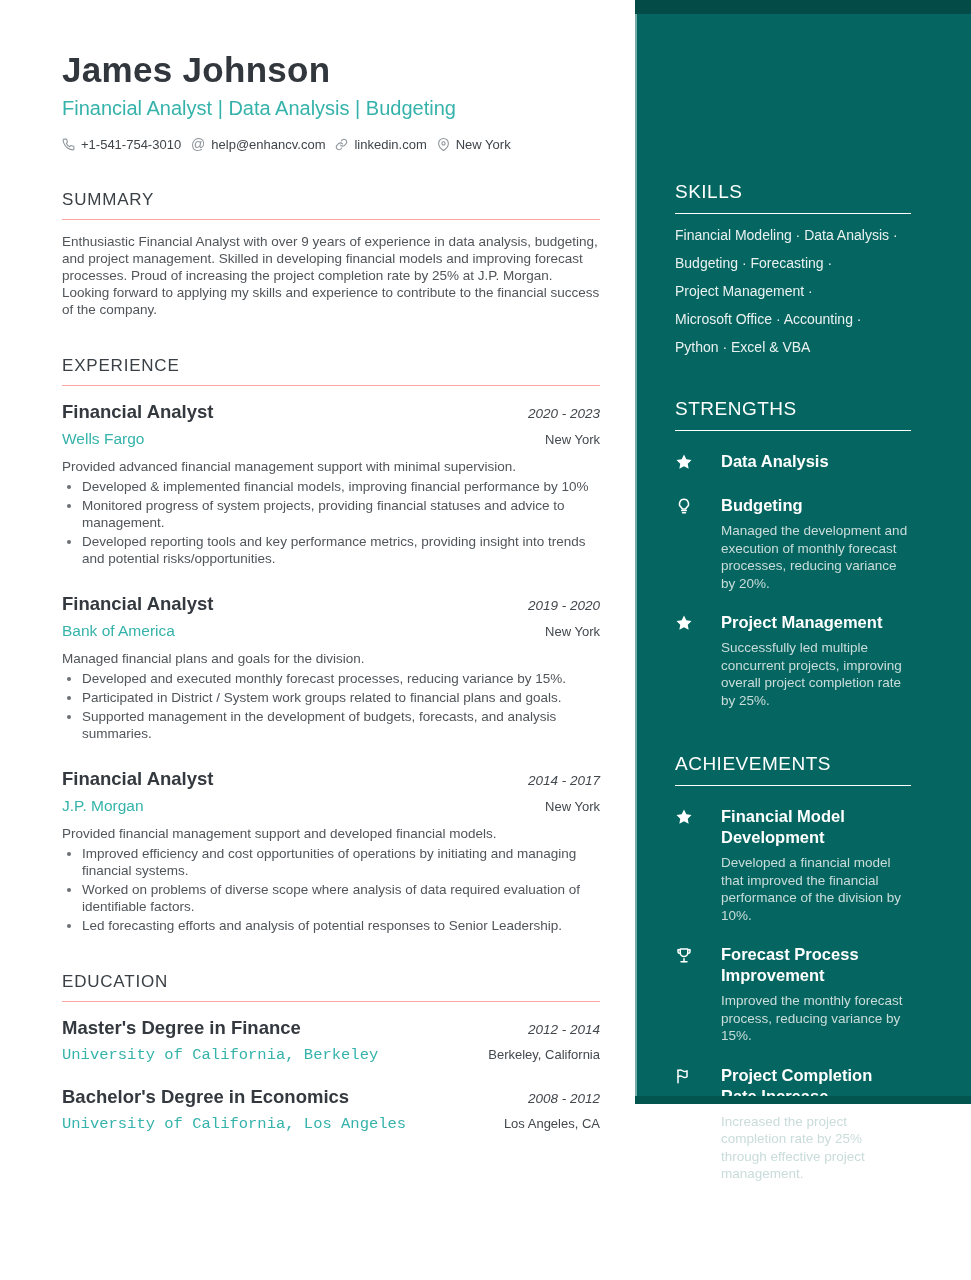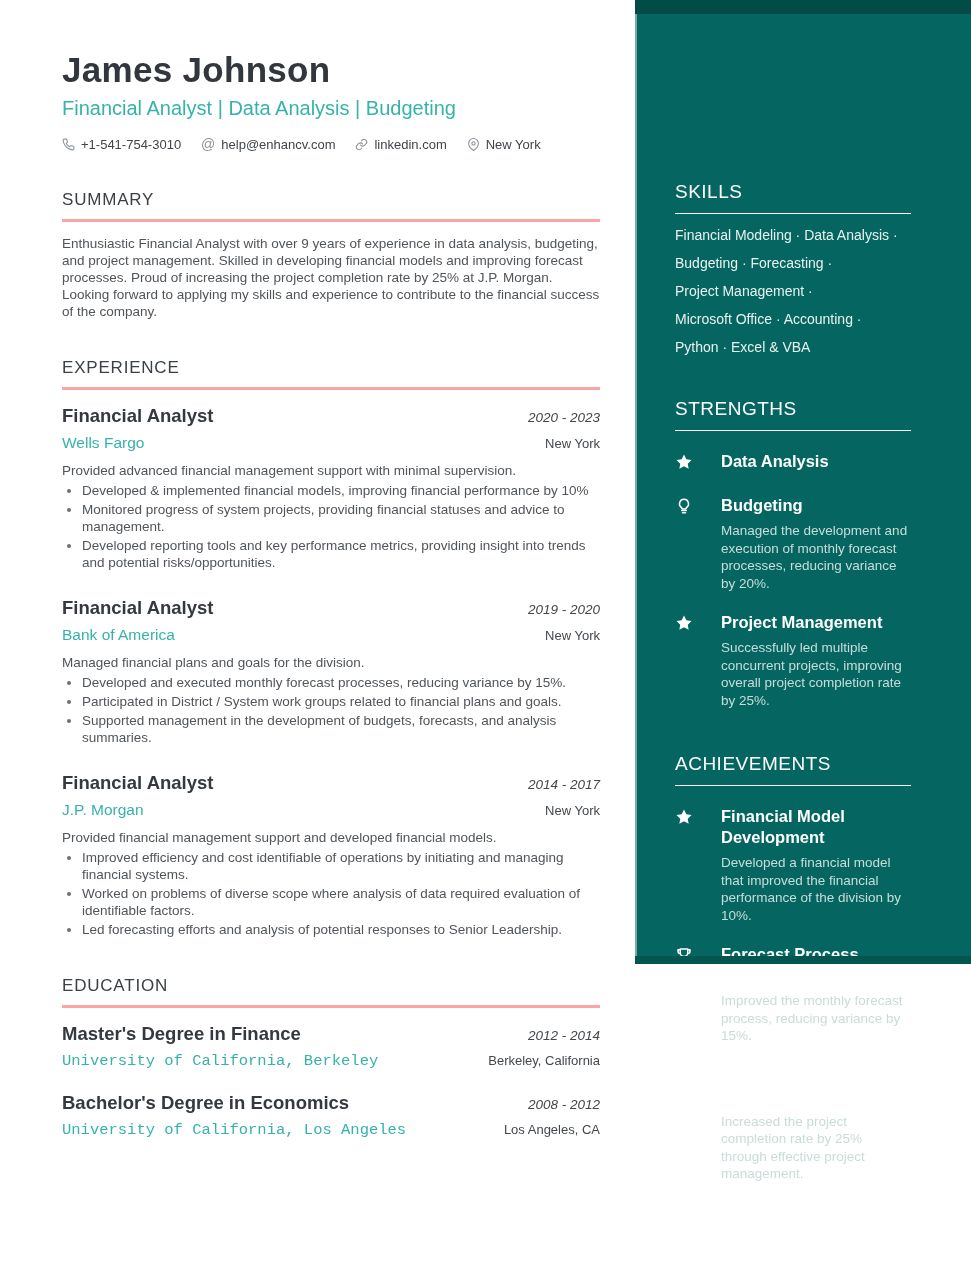--- a/index.html
+++ b/index.html
@@ -5,28 +5,28 @@
   html,body{margin:0;padding:0;}
   body{
     width:971px;height:1280px;position:relative;background:#ffffff;
     font-family:"Liberation Sans","DejaVu Sans",sans-serif;
     -webkit-font-smoothing:antialiased;overflow:hidden;
   }
   
   .main{position:absolute;left:62px;top:0;width:538px;}
   .name{font-size:35px;font-weight:700;color:#31373d;margin-top:50px;letter-spacing:.3px;}
   .headline{font-size:20px;color:#35b3ab;margin-top:7px;}
-  .contacts{display:flex;gap:20px;margin-top:17px;font-size:13px;color:#3f454a;align-items:center;}
+  .contacts{display:flex;gap:10px;margin-top:17px;font-size:13px;color:#3f454a;align-items:center;}
   .contact{display:flex;align-items:center;gap:6px;}
   .contact .cicon{color:#8d959b;display:flex;align-items:center;}
   .contact .cicon svg{width:13px;height:13px;}
   .contact .at{font-size:14px;color:#8d959b;line-height:13px;}
 
   .sec{margin-top:38px;}
-  .sec-h{font-size:17px;color:#3a4045;letter-spacing:.8px;padding-bottom:9px;border-bottom:3px solid #fca5a5;}
+  .sec-h{font-size:17px;color:#3a4045;letter-spacing:.8px;padding-bottom:9px;border-bottom:1px solid #fca5a5;}
   .summary-text{font-size:13.5px;color:#50555a;line-height:17px;margin-top:13px;}
 
   .job{margin-top:15px;}
   .job + .job{margin-top:26px;}
   .row{display:flex;justify-content:space-between;align-items:baseline;}
   .job-title{font-size:18.5px;color:#33393f;font-weight:600;}
   .job-dates{font-size:13.5px;color:#43484d;white-space:nowrap;font-style:italic;}
   .job-company{font-size:15.5px;color:#35b3ab;margin-top:7px;}
   .job-loc{font-size:13px;color:#43484d;white-space:nowrap;}
   .job-desc{font-size:13.5px;color:#50555a;line-height:17px;margin-top:10px;}
@@ -34,21 +34,21 @@
   ul.bullets li{font-size:13.5px;color:#50555a;line-height:17px;margin-top:2px;}
   ul.bullets li::marker{color:#6b7075;}
 
   .edu{margin-top:15px;}
   .edu + .edu{margin-top:22px;}
   .edu-degree{font-size:18.5px;color:#33393f;font-weight:600;}
   .edu-school{font-size:15.5px;color:#35b3ab;margin-top:7px;font-family:Liberation Mono, monospace;}
 
   
   .sidebar{
-    position:absolute;left:635px;top:0;width:336px;height:964px;
+    position:absolute;left:635px;top:0;width:336px;height:1104px;
     background:#056661;box-sizing:border-box;padding:181px 60px 0 40px;
   }
   .sidebar-edge{position:absolute;left:0;top:0;width:2px;height:100%;background:rgba(255,255,255,.45);}
   .strip-top{position:absolute;left:0;top:0;width:100%;height:14px;background:#024b47;}
   .strip-bottom{position:absolute;left:0;bottom:0;width:100%;height:8px;background:#035550;}
   .side-sec{margin-top:0;}
   .side-sec + .side-sec{margin-top:44px;}
   .side-h{font-size:19px;color:#ffffff;letter-spacing:.5px;padding-bottom:10px;border-bottom:1.5px solid #ffffff;}
   .skill-line{font-size:14px;color:#e9f1f0;margin-top:14px;line-height:14px;}
   .side-item{display:flex;gap:26px;margin-top:20px;}
@@ -145,21 +145,21 @@
       <div class="row">
         <div class="job-title">Financial Analyst</div>
         <div class="job-dates">2014 - 2017</div>
       </div>
       <div class="row">
         <div class="job-company">J.P. Morgan</div>
         <div class="job-loc">New York</div>
       </div>
       <div class="job-desc">Provided financial management support and developed financial models.</div>
       <ul class="bullets">
-        <li>Improved efficiency and cost identifiable of operations by initiating and managing financial systems.</li>
+        <li>Improved efficiency and cost opportunities of operations by initiating and managing financial systems.</li>
         <li>Worked on problems of diverse scope where analysis of data required evaluation of identifiable factors.</li>
         <li>Led forecasting efforts and analysis of potential responses to Senior Leadership.</li>
       </ul>
     </div>
   </div>
 
   <div class="sec">
     <div class="sec-h">EDUCATION</div>
 
     <div class="edu">

